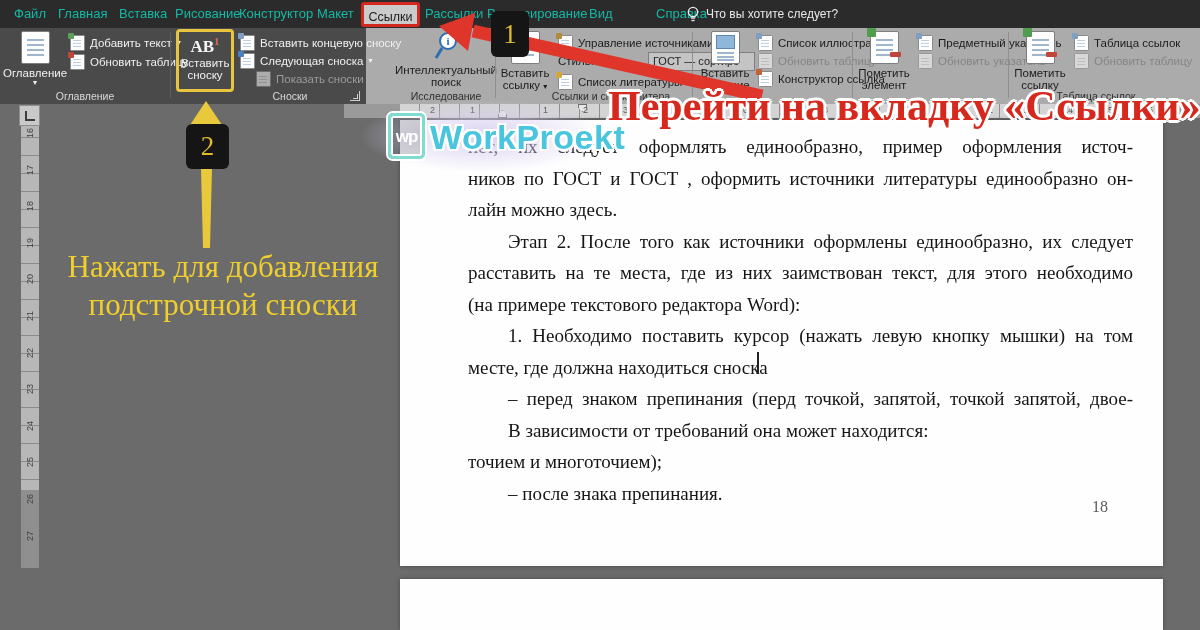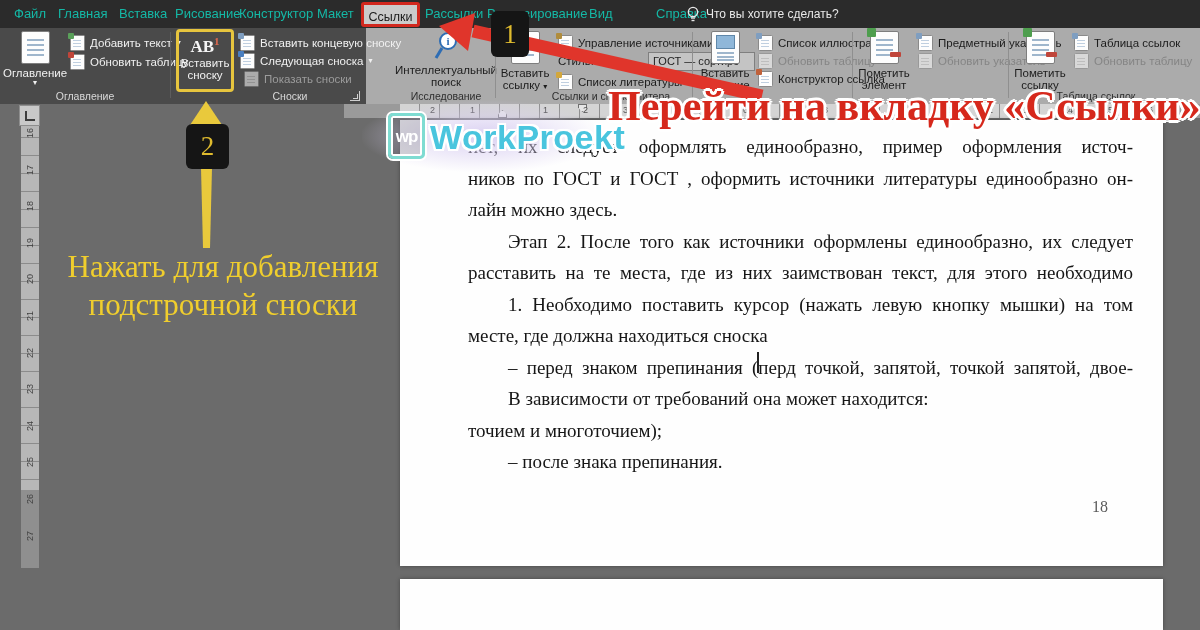--- a/index.html
+++ b/index.html
@@ -107,21 +107,21 @@
     <div class="tab" id="tab-active">Ссылки</div>
     <div class="tab" style="left:425px">Рассылки</div>
     <div class="tab" style="left:487px">Рецензирование</div>
     <div class="tab" style="left:589px">Вид</div>
     <div class="tab" style="left:656px">Справка</div>
     <svg class="abs" style="left:686px;top:6px" width="14" height="17">
       <circle cx="7" cy="6" r="4.6" fill="none" stroke="#e8e8e8" stroke-width="1.4"></circle>
       <line x1="5" y1="12" x2="9" y2="12" stroke="#e8e8e8" stroke-width="1.4"></line>
       <line x1="5.5" y1="14.5" x2="8.5" y2="14.5" stroke="#e8e8e8" stroke-width="1.4"></line>
     </svg>
-    <div class="tab" style="left:706px" id="tellme">Что вы хотите сделать?</div>
+    <div class="tab" style="left:706px" id="tellme">Что вы хотите следует?</div>
   </div>
 
   <div class="abs" id="ribbon">
 
     <div class="abs dark" id="ribbon-dark">
 
       <div class="rbig" style="left:6px;top:3px;width:58px">
         <div class="bigic"></div>
         <span>Оглавление</span>
         <span class="caret">▾</span>
@@ -145,21 +145,21 @@
       </div>
       <div class="rit" style="left:240px;top:7px">
         <span class="ic" style="--mk:#7f9ec0"></span>
         <span>Вставить концевую сноску</span>
       </div>
       <div class="rit" style="left:240px;top:25px">
         <span class="ic" style="--mk:#4a7fc0"></span>
         <span>Следующая сноска</span>
         <span class="caret">▾</span>
       </div>
-      <div class="rit dis" style="left:244px;top:43px">
+      <div class="rit dis" style="left:256px;top:43px">
         <span class="ic icg"></span>
         <span>Показать сноски</span>
       </div>
       <div class="glabel" style="left:240px;width:100px">Сноски</div>
       <div class="launcher" style="left:350px;top:63px"></div>
     </div>
 
     <div class="abs light" style="left:366px;top:0;width:834px;height:76px">
 
       <div class="rbig" style="left:32px;top:3px;width:96px">
@@ -278,20 +278,21 @@
   <div class="abs" id="vruler-dark"></div>
   <div class="abs" id="tabsel"></div>
 
   <div class="abs page" id="page1">
     <div id="doc-lines">
         <div class="dline just">нет, их следует оформлять единообразно, пример оформления источ-</div>
         <div class="dline just">ников по ГОСТ и ГОСТ , оформить источники литературы единообразно он-</div>
         <div class="dline">лайн можно здесь.</div>
         <div class="dline ind just">Этап 2. После того как источники оформлены единообразно, их следует</div>
         <div class="dline just">расставить на те места, где из них заимствован текст, для этого необходимо</div>
+        <div class="dline">(на примере текстового редактора Word):</div>
         <div class="dline ind just">1.  Необходимо поставить курсор (нажать левую кнопку мышки) на том</div>
         <div class="dline">месте, где должна находиться сноска</div>
         <div class="dline ind just">– перед знаком препинания (перд точкой, запятой, точкой запятой, двое-</div>
         <div class="dline ind">В зависимости от требований она может находится:</div>
         <div class="dline">точием и многоточием);</div>
         <div class="dline ind">– после знака препинания.</div>
       </div>
     <div class="abs" id="caret"></div>
     <div class="abs" id="pagenum">18</div>
   </div>

